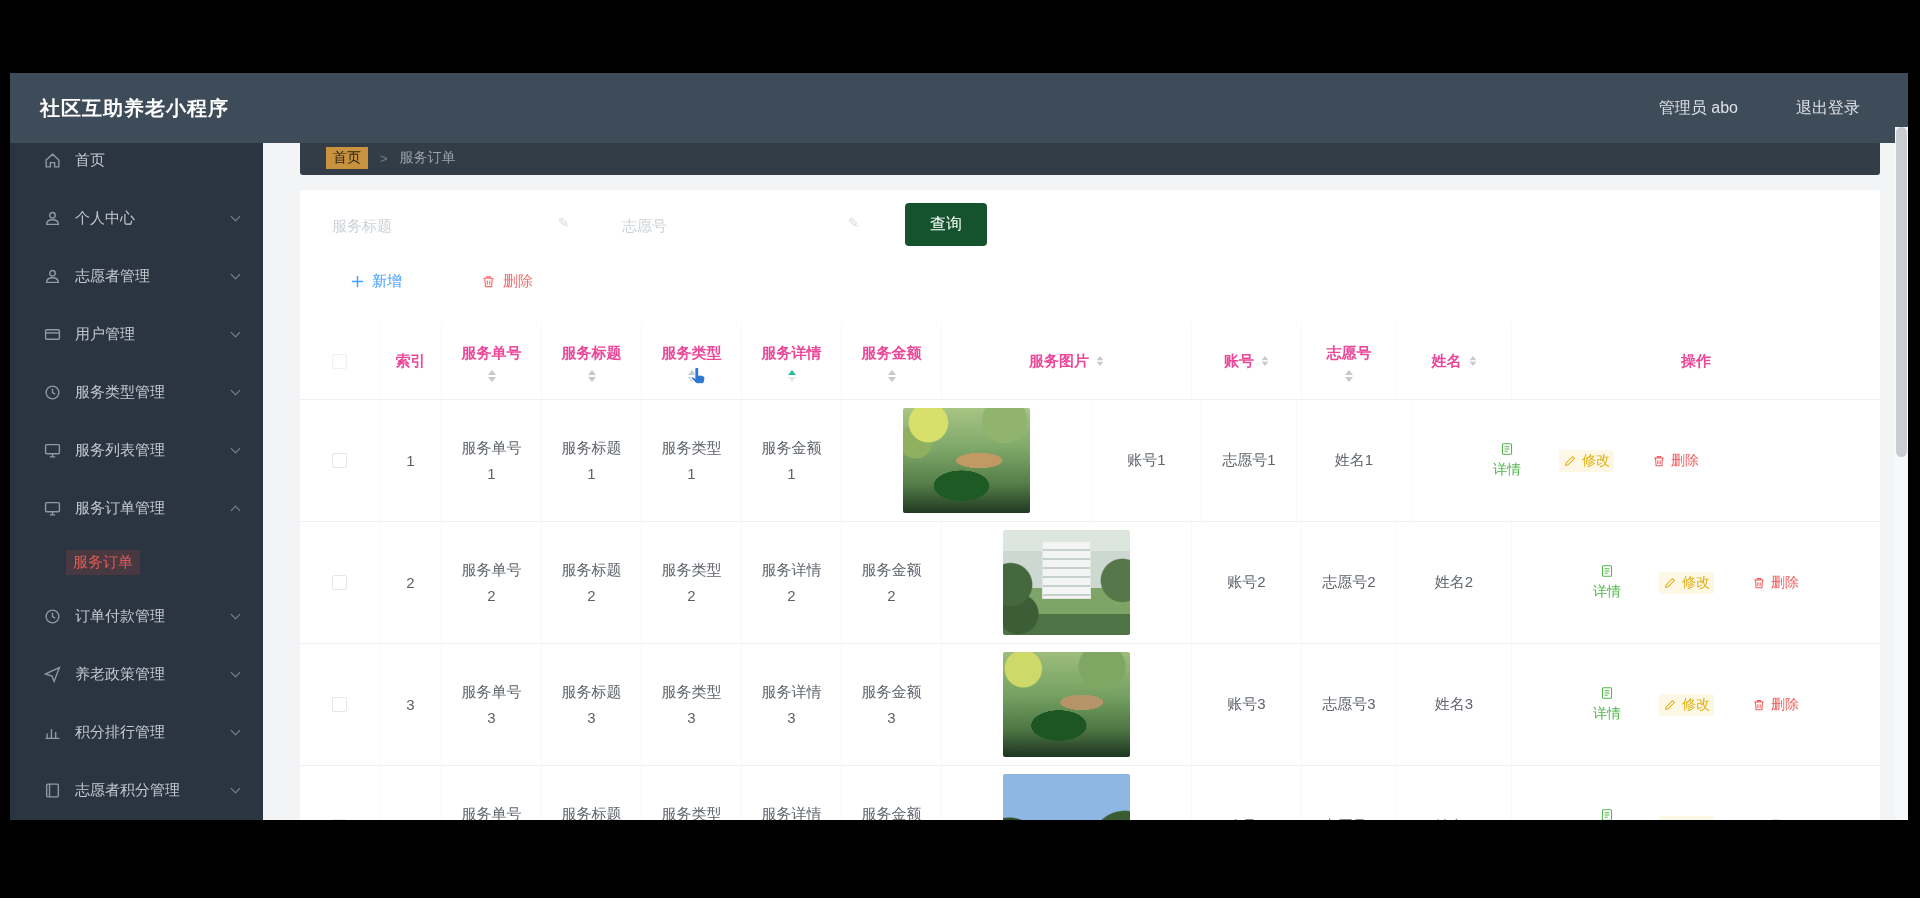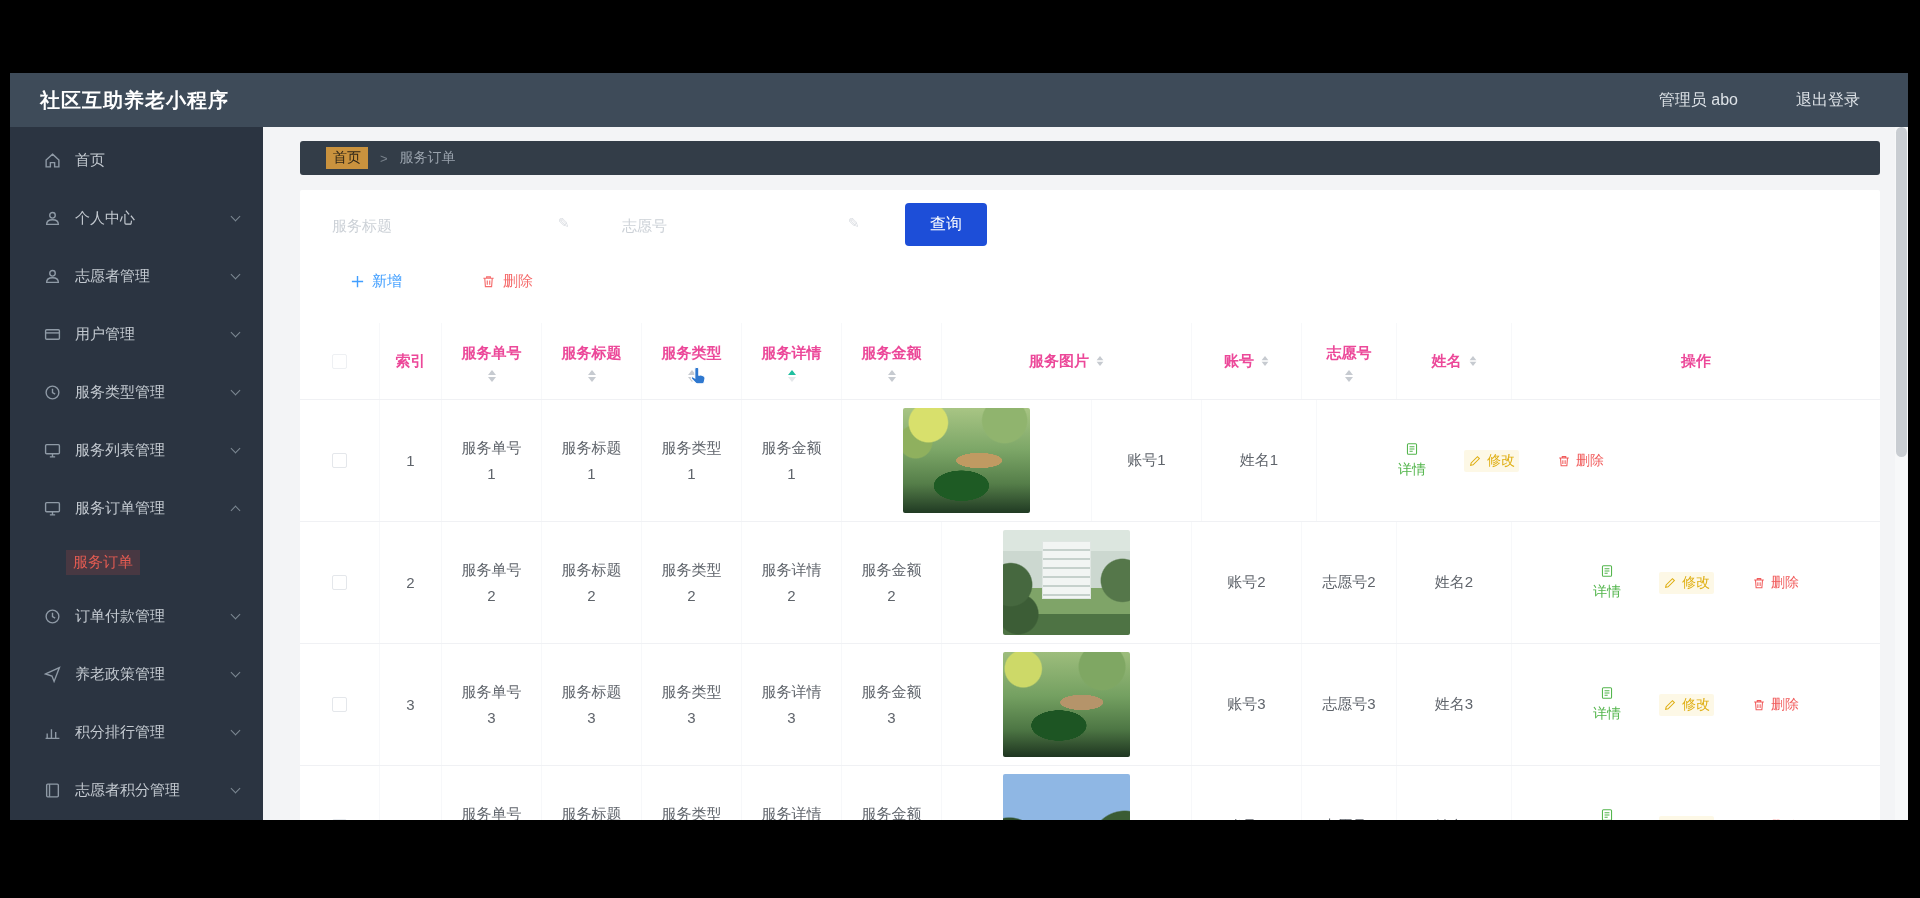--- a/index.html
+++ b/index.html
@@ -4,21 +4,21 @@
 <style>
   * { box-sizing: border-box; }
   html,body { margin:0; padding:0; }
   body {
     width:1920px; height:898px; position:relative; overflow:hidden;
     background:#000; font-family:"Liberation Sans","DejaVu Sans",sans-serif;
   }
   .frame { position:absolute; left:10px; top:73px; width:1898px; height:747px; background:#f3f4f6; overflow:hidden; }
 
   
-  .topbar { position:absolute; top:0; left:0; right:0; height:54px; background:#3e4b59; display:flex; align-items:center; z-index:5; }
+  .topbar { position:absolute; top:0; left:0; right:0; height:70px; background:#3e4b59; display:flex; align-items:center; z-index:5; }
   .brand { color:#fff; font-size:20px; font-weight:bold; margin-left:30px; letter-spacing:1px; }
   .topbar-right { margin-left:auto; display:flex; gap:58px; margin-right:48px; color:#dde2e7; font-size:16px; }
   .topbar-right span { cursor:pointer; }
 
   
   .sidebar { position:absolute; top:54px; bottom:0; left:0; width:253px; background:#2b3441; }
   .menu { list-style:none; margin:4px 0 0; padding:0; }
   .menu-item { height:58px; display:flex; align-items:center; padding:0 24px 0 34px; color:#c3c9d0; font-size:15px; cursor:pointer; }
   .micon { width:17px; height:17px; margin-right:14px; color:#8f9aa6; flex:none; }
   .micon svg { width:17px; height:17px; display:block; }
@@ -39,21 +39,21 @@
 
   .panel { position:absolute; left:37px; top:63px; width:1580px; height:1100px; background:#fff; border-radius:2px; }
 
   
   .s-input { position:absolute; top:15px; height:40px; border:none; outline:none; font-size:15px; color:#333; background:#fff; }
   .s-input::placeholder { color:#ccd1d7; }
   #in-title { left:30px; width:225px; }
   #in-vol { left:320px; width:225px; }
   .input-icon { position:absolute; top:25px; color:#d9dce1; font-size:14px; }
   #ic1 { left:258px; } #ic2 { left:548px; }
-  .query-btn { position:absolute; left:605px; top:13px; width:82px; height:43px; background:#1d4ed8; color:#fff; font-size:16px; border:none; border-radius:4px; cursor:pointer; }
+  .query-btn { position:absolute; left:605px; top:13px; width:82px; height:43px; background:#14532d; color:#fff; font-size:16px; border:none; border-radius:4px; cursor:pointer; }
 
   
   .toolbar { position:absolute; top:82px; left:50px; display:flex; gap:79px; align-items:center; font-size:15px; }
   .tb-btn { display:flex; align-items:center; gap:7px; cursor:pointer; background:none; border:none; font-size:15px; padding:0; }
   .tb-add { color:#409eff; }
   .tb-del { color:#f56c6c; }
   .tb-btn svg { width:15px; height:15px; }
 
   
   .thead, .trow { position:absolute; left:0; width:1580px; display:flex; }
@@ -359,20 +359,21 @@
         <div class="cell c4">
             <span class="wrap">服务类型1</span>
           </div>
         <div class="cell c6">
             <span class="wrap">服务金额1</span>
           </div>
         <div class="cell c7">
             <div class="pic pic-garden1" title="garden-topiary-photo"></div>
           </div>
         <div class="cell c8">账号1</div>
+        <div class="cell c9">志愿号1</div>
         <div class="cell c10">姓名1</div>
         <div class="cell c11 acts">
           <button class="act act-detail">
               <svg viewBox="0 0 16 16" fill="none" stroke="currentColor" stroke-width="1.2">
                 <rect x="2.8" y="2" width="10.4" height="12" rx="1.2"></rect>
                 <path d="M5.2 5.5h5.6M5.2 8h5.6M5.2 10.5h3.6"></path>
               </svg>
               <span>详情</span>
             </button>
           <button class="act act-edit">

